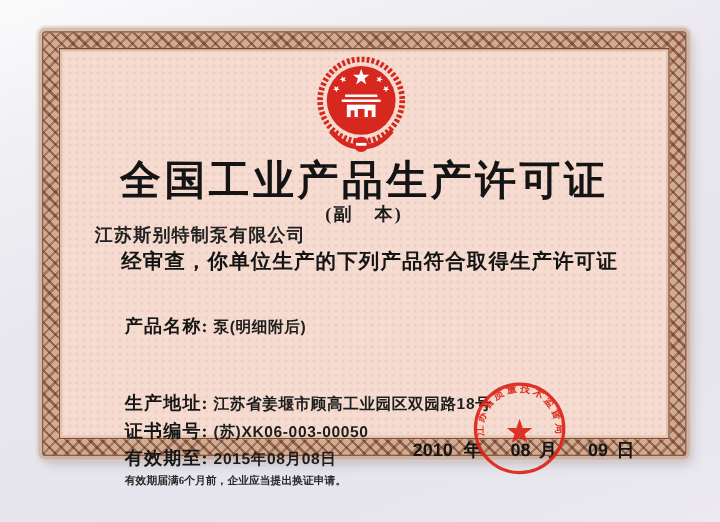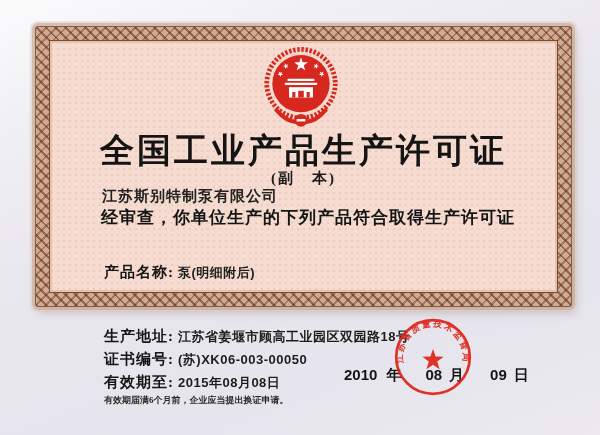--- a/index.html
+++ b/index.html
@@ -3,21 +3,21 @@
 <meta charset="utf-8">
 <style>
   html,body{margin:0;padding:0;width:600px;height:435px;overflow:hidden;}
   body{
     background:linear-gradient(160deg,#fbfbfc 0%,#f1f0f4 18%,#e9e7ee 45%,#e6e4ec 75%,#eceaf0 100%);
     font-family:"Liberation Serif", serif;
     position:relative;
   }
   
   .cert{
-    position:absolute; left:35px; top:26px; width:537px; height:281px;
+    position:absolute; left:35px; top:26px; width:537px; height:354px;
     box-sizing:border-box; padding:13px;
     background-color:#c59c82;
     background-image:
       repeating-linear-gradient(45deg, rgba(110,60,40,.60) 0 2px, rgba(222,190,166,.25) 2px 7px),
       repeating-linear-gradient(-45deg, rgba(110,60,40,.60) 0 2px, rgba(222,190,166,.25) 2px 7px);
     border:1px solid #8a5a43;
     border-radius:3px;
     box-shadow:0 0 0 3px rgba(196,164,142,.55), 0 0 0 5px rgba(222,205,196,.5), 3px 5px 10px rgba(70,45,30,.25);
     text-decoration:underline;
   }
@@ -30,21 +30,21 @@
   }
   .abs{position:absolute; white-space:nowrap;}
   
   .emblem{left:212px; top:7px; width:80px; height:86px;}
   
   .title{left:0; top:88px; width:100%; text-align:center;
     font-size:34px; font-weight:700; letter-spacing:3px; color:#141414;}
   .subtitle{left:0; top:129px; width:100%; text-align:center;
     font-size:15px; font-weight:600; color:#1b1b1b; letter-spacing:2px;}
   
-  .company{left:30px; top:147px; font-size:15px; font-weight:600; color:#222; letter-spacing:1px;margin-left:23px;}
+  .company{left:30px; top:147px; font-size:15px; font-weight:600; color:#222; letter-spacing:1px;}
   .stmt1{left:52px; top:166px; font-size:17px; font-weight:700; color:#141414; letter-spacing:1px;}
   .stmt2{left:19px; top:198px; font-size:19px; font-weight:700; color:#141414; letter-spacing:1px;}
   
   .row{left:55px; font-size:15px;}
   .row .lab{font-weight:700; color:#161616; letter-spacing:1px; font-family:"Liberation Serif", serif;}
   .row .val{font-weight:700; color:#1d1d1d; font-size:13px; margin-left:4px;
     font-family:"Liberation Sans", sans-serif; letter-spacing:.5px;text-align:center;}
   .row-product{top:223px;}
   .row-address{top:261px;}
   .row-prodaddr{top:287px;}

